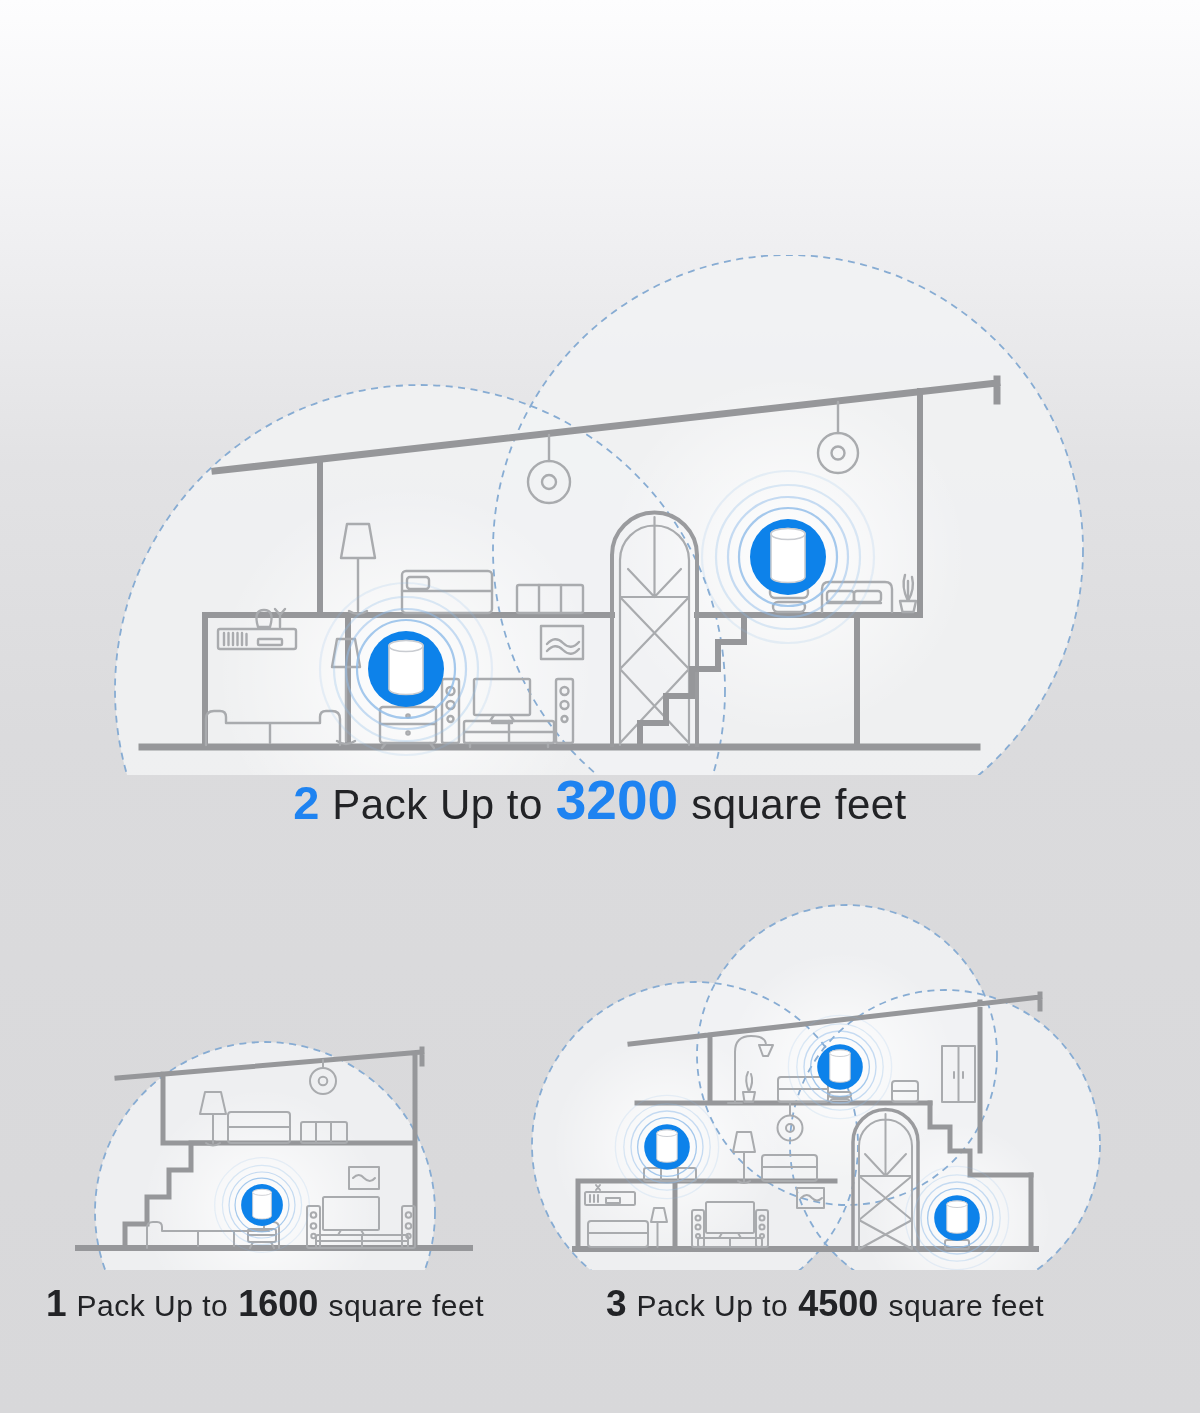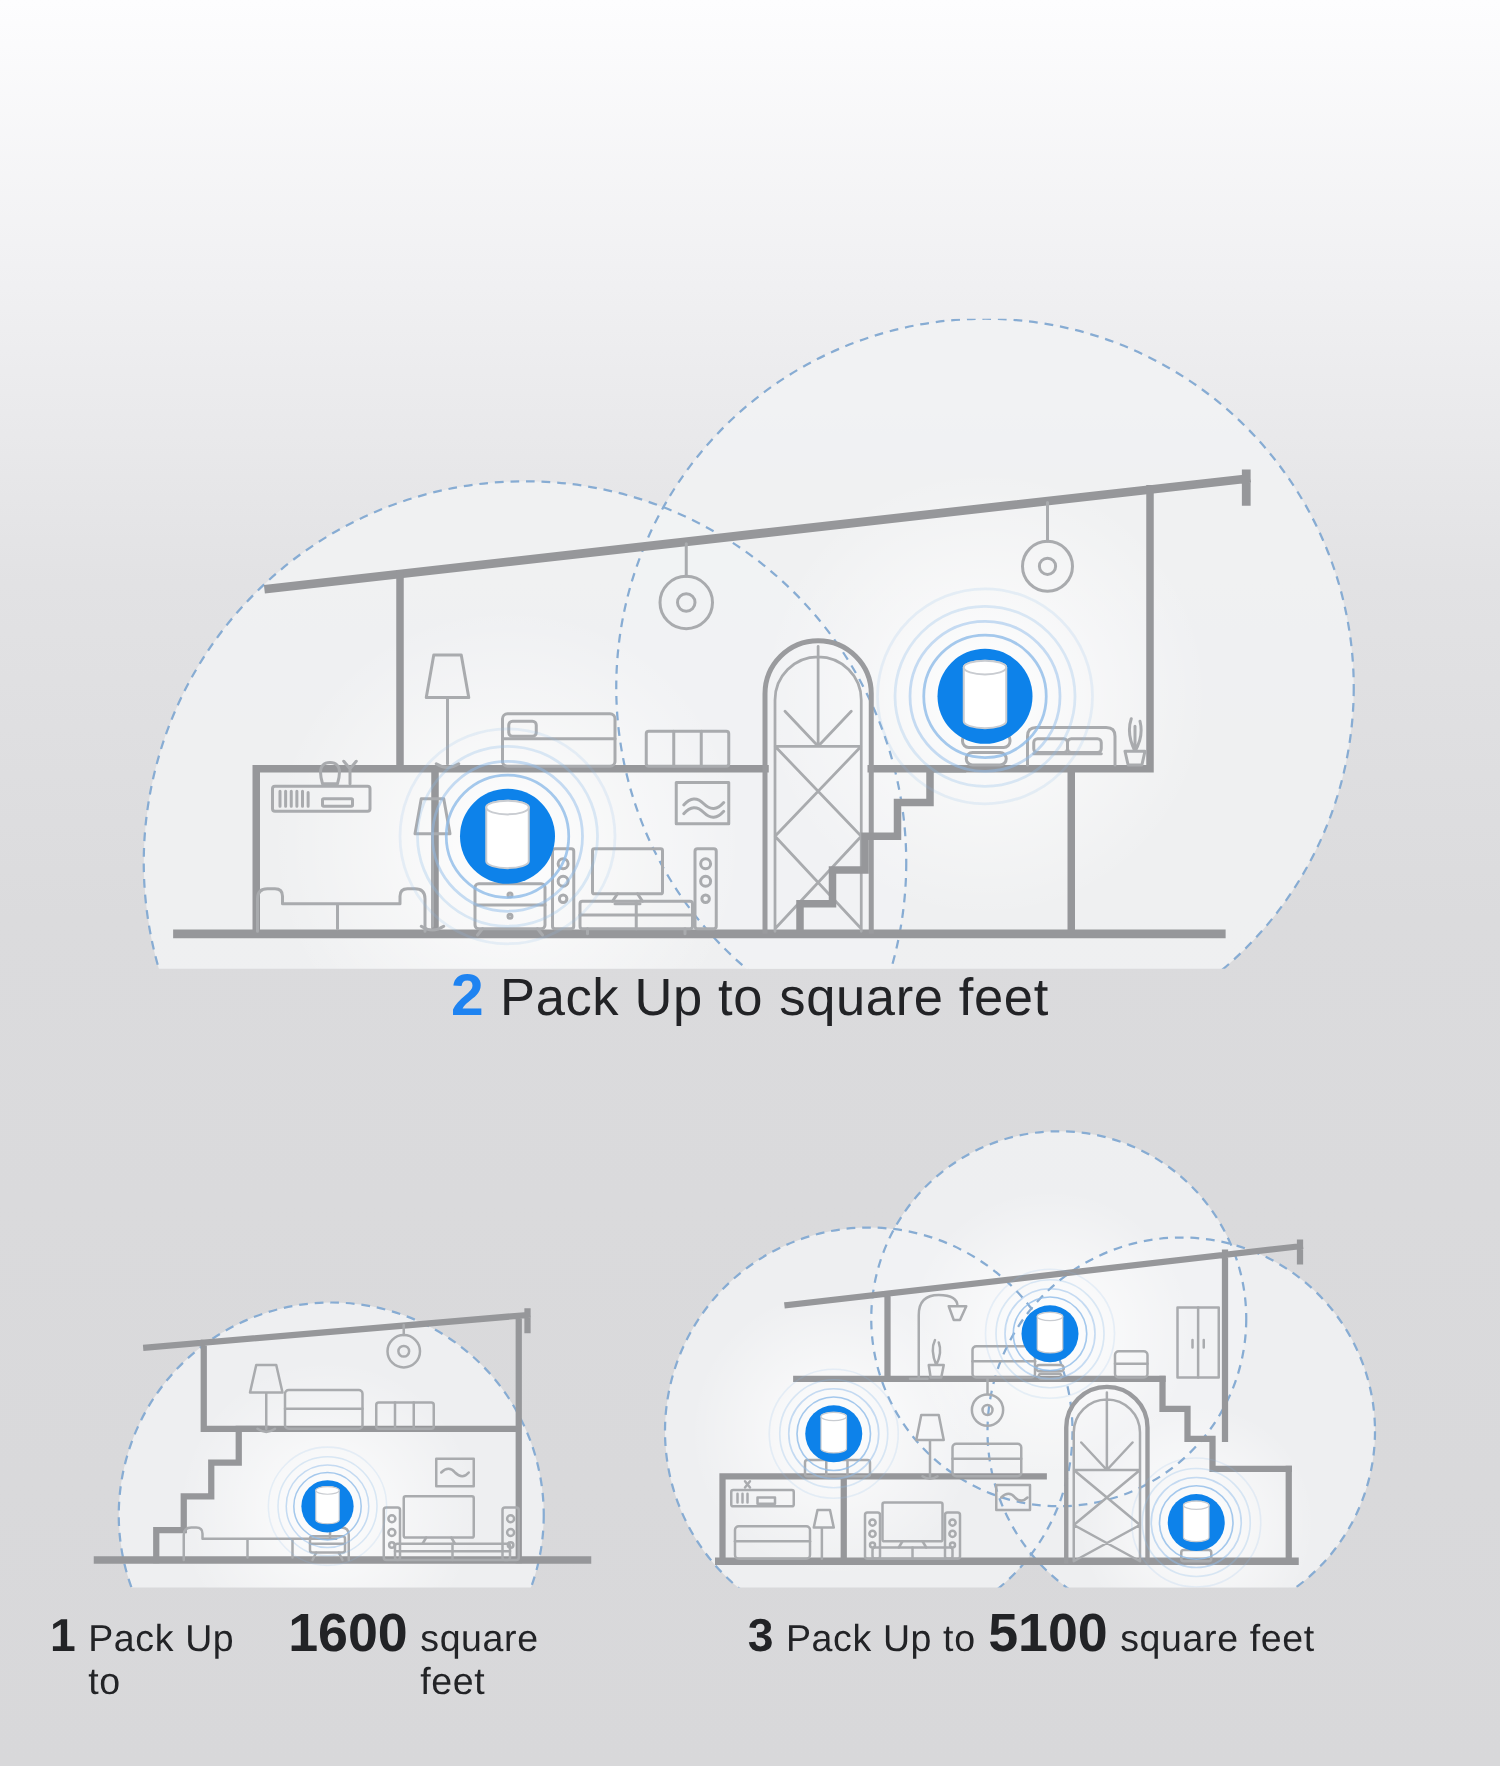--- a/index.html
+++ b/index.html
@@ -16,21 +16,21 @@
   .caption{position:absolute;display:flex;align-items:baseline;justify-content:center;color:#222326;}
   .caption .num{font-weight:700;}
   #cap2{left:0;top:768px;width:1200px;gap:13px;}
   #cap2 .count{font-size:47px;color:#1e83f1;}
   #cap2 .mid{font-size:42px;letter-spacing:.5px;}
   #cap2 .area{font-size:55px;color:#1e83f1;}
   #cap1{left:40px;top:1283px;width:450px;gap:10px;}
   #cap3{left:595px;top:1283px;width:460px;gap:10px;}
   #cap1 .count,#cap3 .count{font-size:37px;}
   #cap1 .mid,#cap3 .mid{font-size:30px;letter-spacing:.5px;}
-  #cap1 .area,#cap3 .area{font-size:43px;}
+  #cap1 .area,#cap3 .area{font-size:36px;}
   svg{position:absolute;display:block;}
   #svgMain{left:0;top:255px;}
   #svgOne{left:40px;top:1000px;}
   #svgThree{left:520px;top:900px;}
   .blobFill{fill:#f1f2f4;opacity:.87;}
   .blobEdge{fill:none;stroke:#87acd3;stroke-width:1.8;stroke-dasharray:7 5.5;}
   .st{stroke:#96979a;fill:none;stroke-linecap:square;}
   .ar{stroke:#9a9b9e;fill:none;stroke-linecap:square;}
   .fu{stroke:#a9abae;fill:none;stroke-linecap:round;stroke-linejoin:round;}
   .ring{fill:none;stroke:#8fbce9;stroke-width:2.2;}
@@ -134,20 +134,21 @@
       <path d="M900,346 h16 l-2.5,11 h-11 z M908,346 q-7,-14 -3,-26 M908,346 q7,-12 4,-24 M908,346 v-20"></path>
     </g>
 
     <use href="#routerSym" transform="translate(406,414)"></use>
     <use href="#routerSym" transform="translate(788,302)"></use>
   </svg>
 
   <div class="caption" id="cap2">
     <span class="num count">2</span>
     <span class="mid">Pack Up to</span>
+    <span class="num area">3200</span>
     <span class="mid">square feet</span>
   </div>
 
   <svg id="svgOne" width="460" height="270" viewBox="0 0 460 270">
     <g>
       <circle cx="225" cy="212" r="170" class="blobFill"></circle>
       <circle cx="222" cy="208" r="120" fill="url(#glow)"></circle>
       <circle cx="225" cy="212" r="170" class="blobEdge"></circle>
     </g>
     <g class="st" stroke-width="5">
@@ -269,17 +270,17 @@
       <rect x="425" y="340" width="24" height="9" rx="2"></rect>
     </g>
     <use href="#routerSym" transform="translate(320,167) scale(.6)"></use>
     <use href="#routerSym" transform="translate(147,247) scale(.6)"></use>
     <use href="#routerSym" transform="translate(437,318) scale(.6)"></use>
   </svg>
 
   <div class="caption" id="cap3">
     <span class="num count">3</span>
     <span class="mid">Pack Up to</span>
-    <span class="num area">5100</span>
+    <span class="num area">4500</span>
     <span class="mid">square feet</span>
   </div>
 
 </div>
 
 </body></html>

